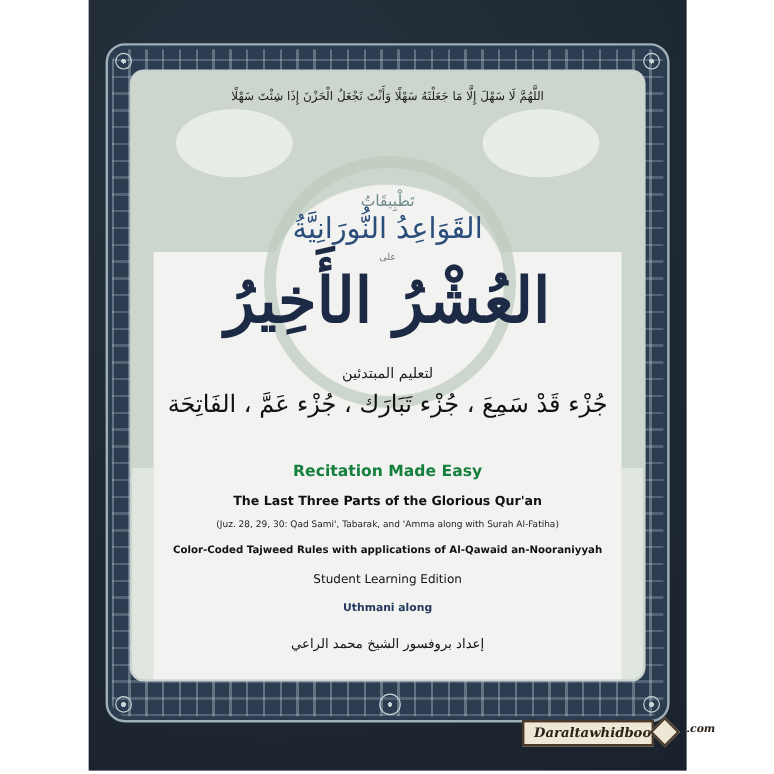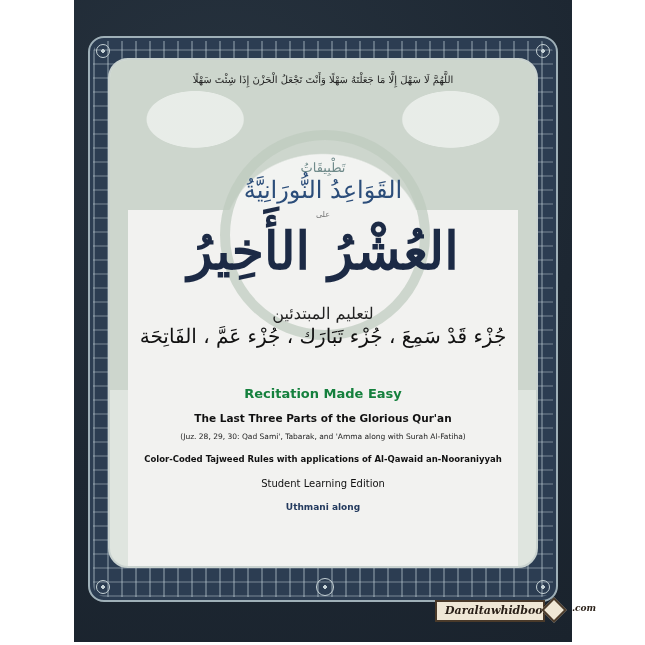--- a/index.html
+++ b/index.html
@@ -7,38 +7,38 @@
   .cover{position:absolute;left:74px;top:0;width:498px;height:642px;background:#1f2a36;
     background-image:radial-gradient(circle at 30% 20%,#27333f 0,#1d2732 60%,#1a232d 100%);}
   .frame{position:absolute;left:14px;top:36px;width:470px;height:566px;border-radius:16px;
     background:#2c3d52;border:2px solid #9fb0b8;box-sizing:border-box;}
   .frame .pattern{position:absolute;inset:3px;border-radius:13px;
     background:
       repeating-linear-gradient(90deg, rgba(200,215,220,.35) 0 2px, transparent 2px 14px),
       repeating-linear-gradient(0deg, rgba(200,215,220,.25) 0 2px, transparent 2px 14px);}
   .rosette{position:absolute;width:14px;height:14px;border-radius:50%;border:1.5px solid #c6d2d6;
     background:radial-gradient(circle,#c6d2d6 0 2px,transparent 2px);box-sizing:border-box;}
-  .inner{position:absolute;left:18px;top:20px;width:430px;height:510px;border-radius:20px;
+  .inner{position:absolute;left:18px;top:20px;width:430px;height:510px;border-radius:12px;
     background:#dfe5df;border:2px solid #c9d2cf;box-sizing:border-box;overflow:hidden;}
   .arch-bg{position:absolute;left:0;top:0;width:100%;height:330px;
     background:
       radial-gradient(ellipse 120px 70px at 20% 18%, rgba(255,255,255,.55) 0 40%, transparent 41%),
       radial-gradient(ellipse 120px 70px at 80% 18%, rgba(255,255,255,.55) 0 40%, transparent 41%),
       radial-gradient(ellipse 160px 140px at 50% 55%, #f2f3f1 0 62%, transparent 63%),
       #cdd6cd;}
   .content-bg{position:absolute;left:18px;top:150px;width:390px;height:370px;background:#f2f2f0;}
   .arch-ring{position:absolute;left:110px;top:70px;width:210px;height:210px;border-radius:50%;
     border:10px solid rgba(190,202,190,.7);box-sizing:border-box;}
   .text{position:absolute;left:0;width:100%;text-align:center;}
   .dua{top:14px;font-family:"DejaVu Serif",serif;font-size:10px;color:#222;direction:rtl;}
   .tatbiqat{top:100px;font-family:"DejaVu Serif",serif;font-size:13px;color:#6f8a8a;direction:rtl;}
   .qawaid{top:116px;font-family:"DejaVu Serif",serif;font-size:24px;color:#2b4d7a;direction:rtl;}
   .ala{top:150px;font-family:"DejaVu Serif",serif;font-size:8px;color:#777;direction:rtl;}
   .ashr{top:160px;font-family:"DejaVu Serif",serif;font-size:52px;font-weight:bold;color:#1c2a45;direction:rtl;letter-spacing:1px;}
-  .beginners{top:244px;font-family:"DejaVu Serif",serif;font-size:16px;color:#222;direction:rtl;}
+  .beginners{top:244px;font-family:"DejaVu Serif",serif;font-size:12px;color:#222;direction:rtl;}
   .juz{top:264px;font-family:"DejaVu Serif",serif;font-size:20px;color:#111;direction:rtl;}
   .t1{top:326px;font-size:13px;font-weight:bold;color:#15803d;}
   .t2{top:352px;font-size:10.5px;font-weight:bold;color:#111;}
   .t3{top:372px;font-size:7.5px;color:#222;}
   .t4{top:394px;font-size:8.5px;font-weight:bold;color:#111;}
   .t5{top:418px;font-size:10px;color:#111;}
   .t6{top:442px;font-size:9px;font-weight:bold;color:#233a5e;}
   .t7{top:470px;font-family:"DejaVu Serif",serif;font-size:11px;color:#111;direction:rtl;}
   .badge{position:absolute;left:427px;top:597px;width:145px;height:28px;}
   .badge .main{position:absolute;left:8px;top:3px;width:110px;height:22px;background:#efe7d6;
@@ -75,20 +75,21 @@
       <div class="text ashr">العُشْرُ الأَخِيرُ</div>
       <div class="text beginners">لتعليم المبتدئين</div>
       <div class="text juz">جُزْء قَدْ سَمِعَ ، جُزْء تَبَارَك ، جُزْء عَمَّ ، الفَاتِحَة</div>
 
       <div class="text t1">Recitation Made Easy</div>
       <div class="text t2">The Last Three Parts of the Glorious Qur'an</div>
       <div class="text t3">(Juz. 28, 29, 30: Qad Sami', Tabarak, and 'Amma along with Surah Al-Fatiha)</div>
       <div class="text t4">Color-Coded Tajweed Rules with applications of Al-Qawaid an-Nooraniyyah</div>
       <div class="text t5">Student Learning Edition</div>
       <div class="text t6">Uthmani along</div>
+      <div class="text t7">إعداد بروفسور الشيخ محمد الراعي</div>
     </div>
   </div>
 </div>
 
 <div class="badge">
   <div class="main">Daraltawhidbooks</div>
   <div class="diamond">
     <div class="shape"></div>
     <span>.com</span>
   </div>

